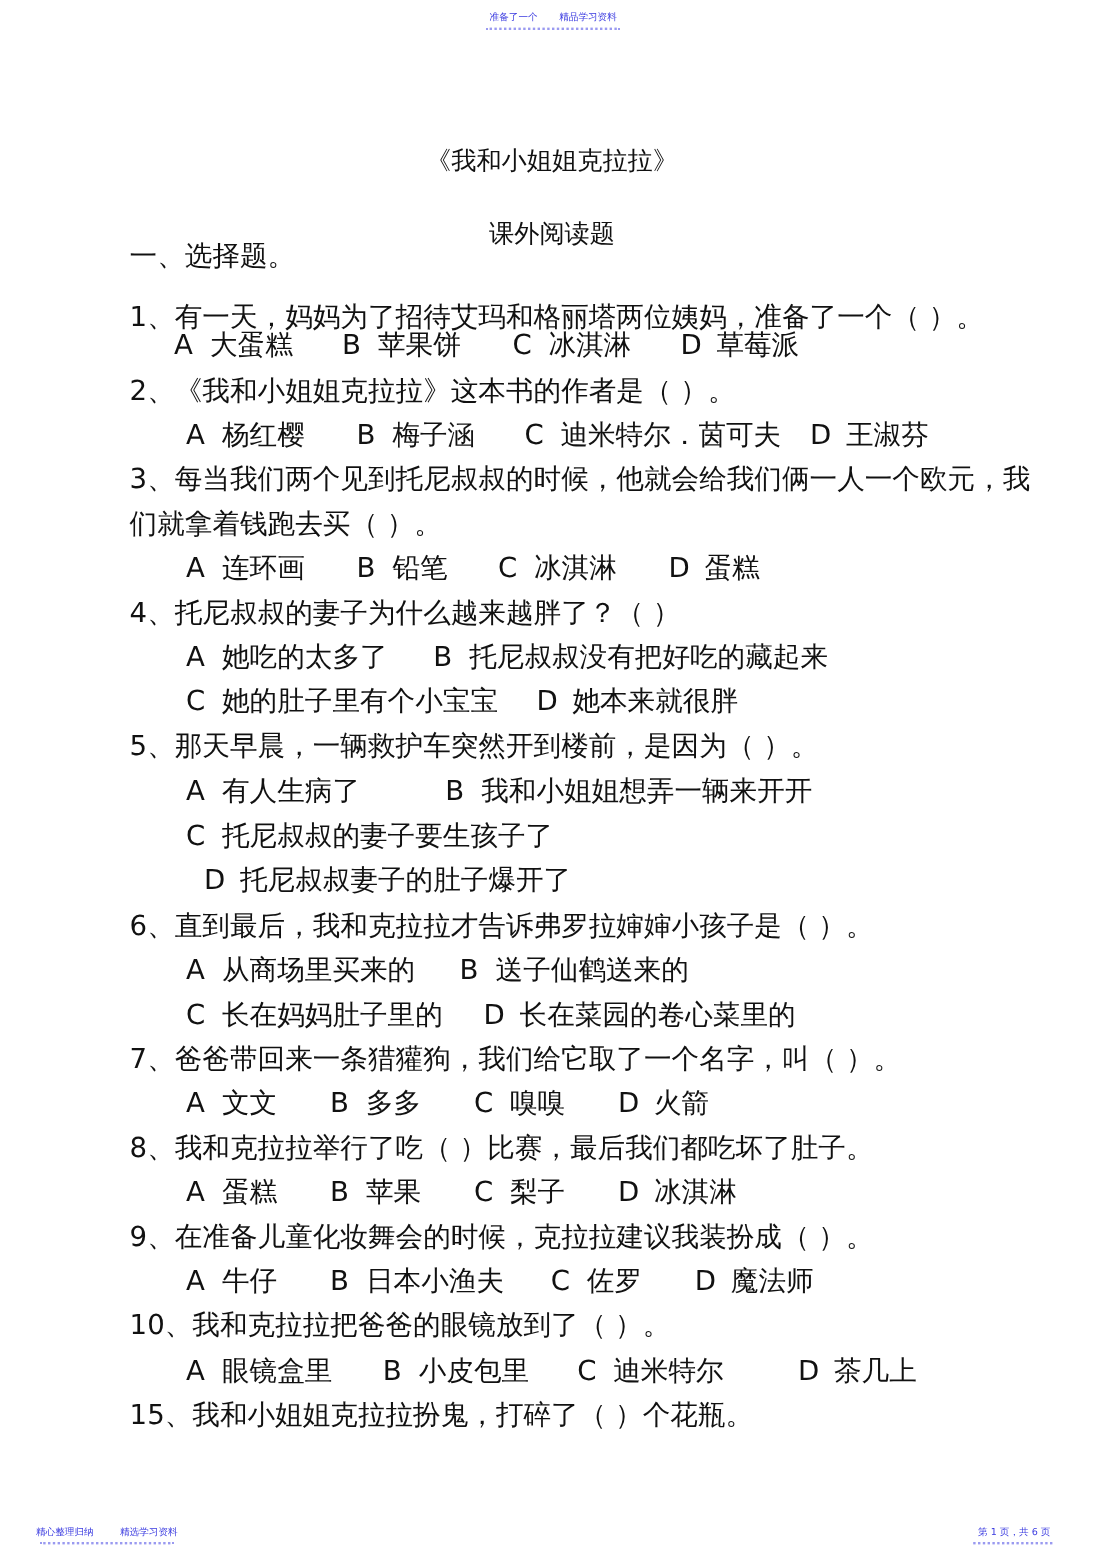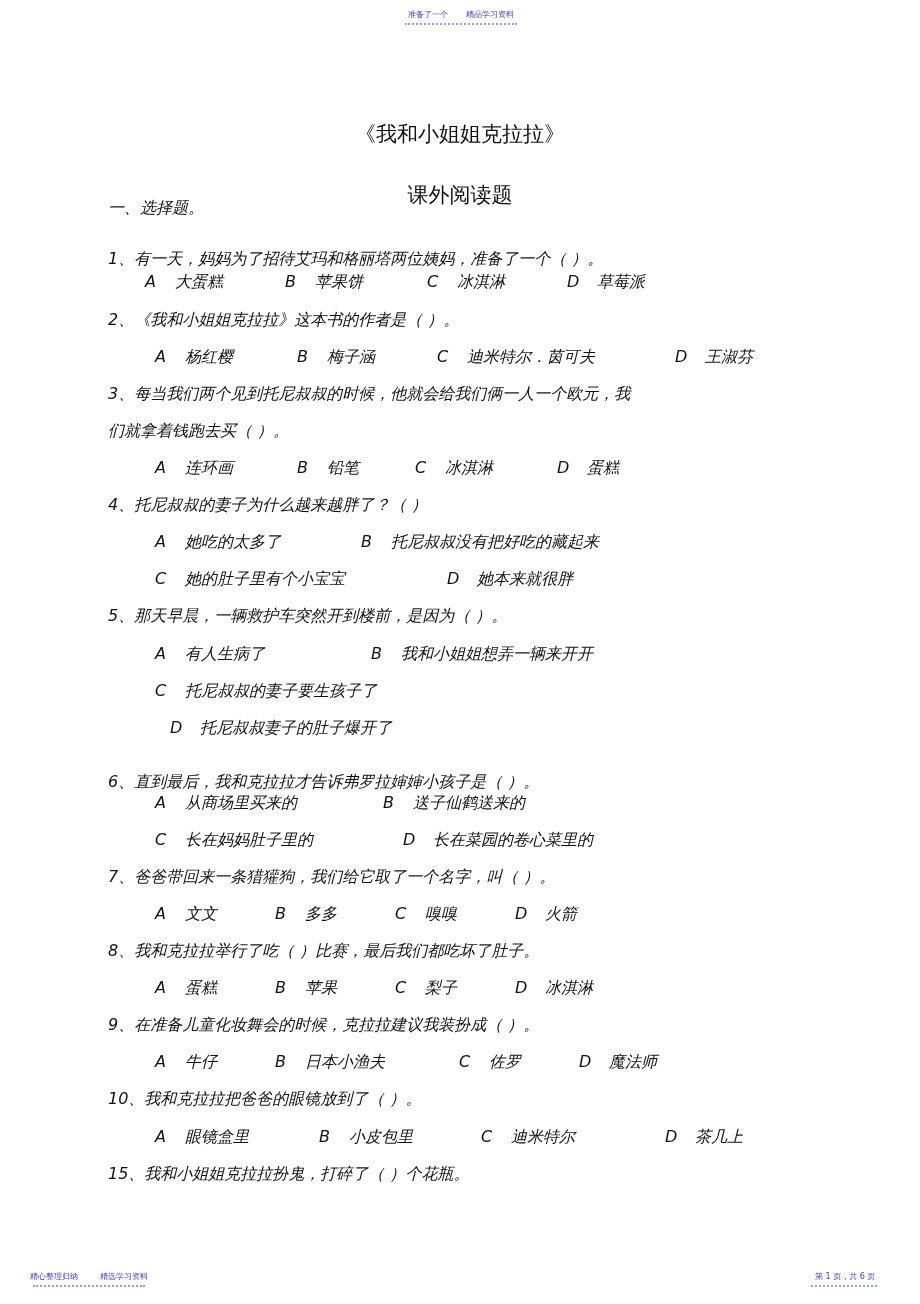--- a/index.html
+++ b/index.html
@@ -1,21 +1,21 @@
 <!DOCTYPE html>
 <html><head>
 <meta charset="utf-8">
 <style>
   html, body { margin: 0; padding: 0; background: #ffffff; }
   body { width: 920px; height: 1304px; position: relative; overflow: hidden;
          font-family: "DejaVu Sans", "Liberation Sans", sans-serif; color: #111; }
   .hdr { position: absolute; font-size: 8px; color: #3a3ae0; white-space: nowrap; }
   .dots { position: absolute; height: 2px; border-bottom: 2px dotted #9a9af0; }
   .title { position: absolute; left: 0; width: 920px; text-align: center; font-size: 21px; }
-  .line { position: absolute; font-size: 16px; white-space: nowrap; font-style: italic; }
+  .line { position: absolute; font-size: 23px; white-space: nowrap; }
   .opt { position: absolute; white-space: nowrap; }
   .opt .lt { display: inline-block; width: 30px; }
 </style>
 </head>
 <body>
 
 <div class="hdr" style="left:408px;top:9px;">准备了一个</div>
 <div class="hdr" style="left:466px;top:9px;text-align:center;">精品学习资料</div>
 <div class="dots" style="left:405px;top:21px;width:112px;"></div>
 
@@ -64,21 +64,21 @@
   <span class="opt" style="left:0"><span class="lt">A</span><span>有人生病了</span></span>
   <span class="opt" style="left:216px"><span class="lt">B</span><span>我和小姐姐想弄一辆来开开</span></span>
 </div>
 <div class="line" style="left:155px;top:681px;">
   <span class="opt" style="left:0"><span class="lt">C</span><span>托尼叔叔的妻子要生孩子了</span></span>
 </div>
 <div class="line" style="left:155px;top:718px;">
   <span class="opt" style="left:15px"><span class="lt">D</span><span>托尼叔叔妻子的肚子爆开了</span></span>
 </div>
 
-<div class="line" style="left:108px;top:772px;">6、直到最后，我和克拉拉才告诉弗罗拉婶婶小孩子是（             ）。</div>
+<div class="line" style="left:108px;top:756px;">6、直到最后，我和克拉拉才告诉弗罗拉婶婶小孩子是（             ）。</div>
 <div class="line" style="left:155px;top:793px;">
   <span class="opt" style="left:0"><span class="lt">A</span><span>从商场里买来的</span></span>
   <span class="opt" style="left:228px"><span class="lt">B</span><span>送子仙鹤送来的</span></span>
 </div>
 <div class="line" style="left:155px;top:830px;">
   <span class="opt" style="left:0"><span class="lt">C</span><span>长在妈妈肚子里的</span></span>
   <span class="opt" style="left:248px"><span class="lt">D</span><span>长在菜园的卷心菜里的</span></span>
 </div>
 
 <div class="line" style="left:108px;top:867px;">7、爸爸带回来一条猎獾狗，我们给它取了一个名字，叫（             ）。</div>

